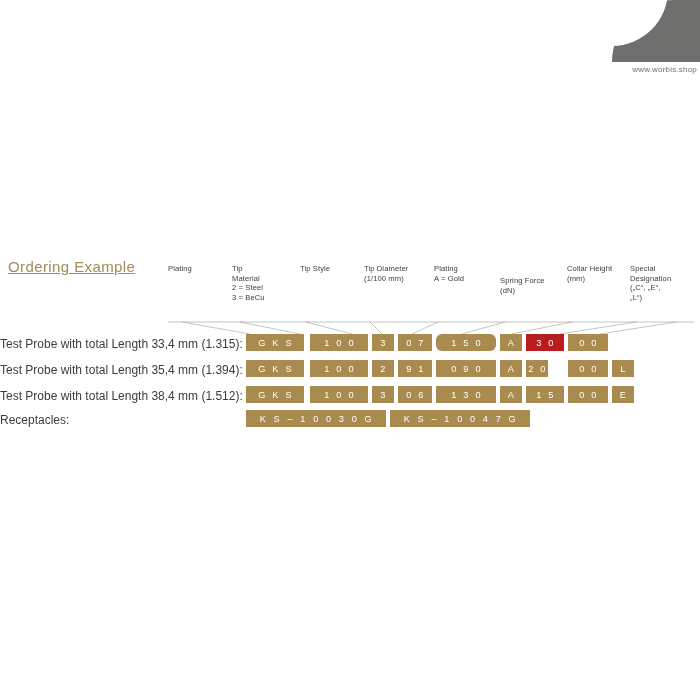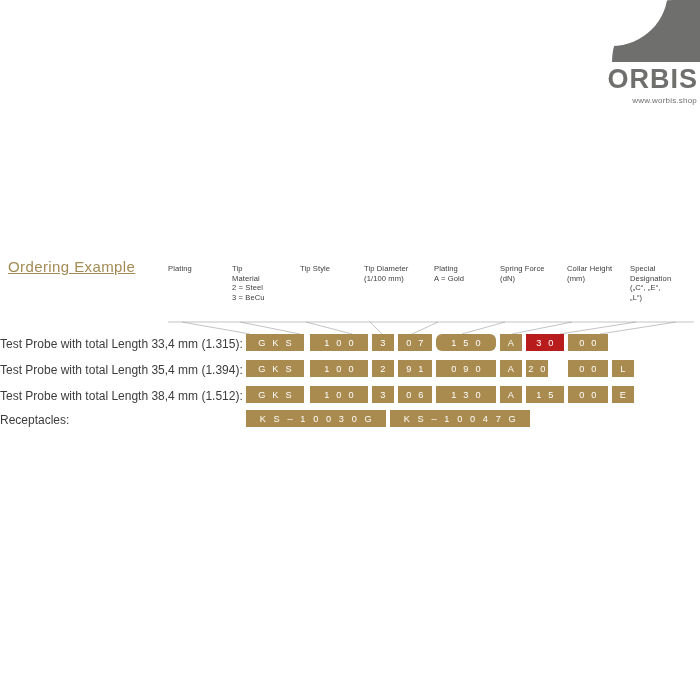--- a/index.html
+++ b/index.html
@@ -122,38 +122,37 @@
   }
 </style>
 </head>
 <body>
 
 <div id="logo-block">
   <div id="logo-mark">
     <div class="quad"></div>
     <div class="cut"></div>
   </div>
-  <div id="logo-wordmark">ORBIS</div>
   <div id="logo-url">www.worbis.shop</div>
 </div>
 
 <div id="ordering-title">Ordering Example</div>
 
 <div id="column-headers">
     <div class="col-head" style="left: 168px; width: 60px; white-space: pre-line;">Plating</div>
     <div class="col-head" style="left: 232px; width: 62px; white-space: pre-line;">Tip
 Material
 2 = Steel
 3 = BeCu</div>
     <div class="col-head" style="left: 300px; width: 60px; white-space: pre-line;">Tip Style</div>
     <div class="col-head" style="left: 364px; width: 66px; white-space: pre-line;">Tip Diameter
 (1/100 mm)</div>
     <div class="col-head" style="left: 434px; width: 60px; white-space: pre-line;">Plating
 A = Gold</div>
-    <div class="col-head" style="left: 500px; width: 62px; white-space: pre-line;">Spring Force
+    <div class="col-head" style="left: 500px; width: 62px; white-space: pre-line; margin-top: 12px;">Spring Force
 (dN)</div>
     <div class="col-head" style="left: 567px; width: 60px; white-space: pre-line;">Collar Height
 (mm)</div>
     <div class="col-head" style="left: 630px; width: 64px; white-space: pre-line;">Special
 Designation
 („C“, „E“,
 „L“)</div>
   </div>
 
 <svg id="connectors" width="700" height="700">

